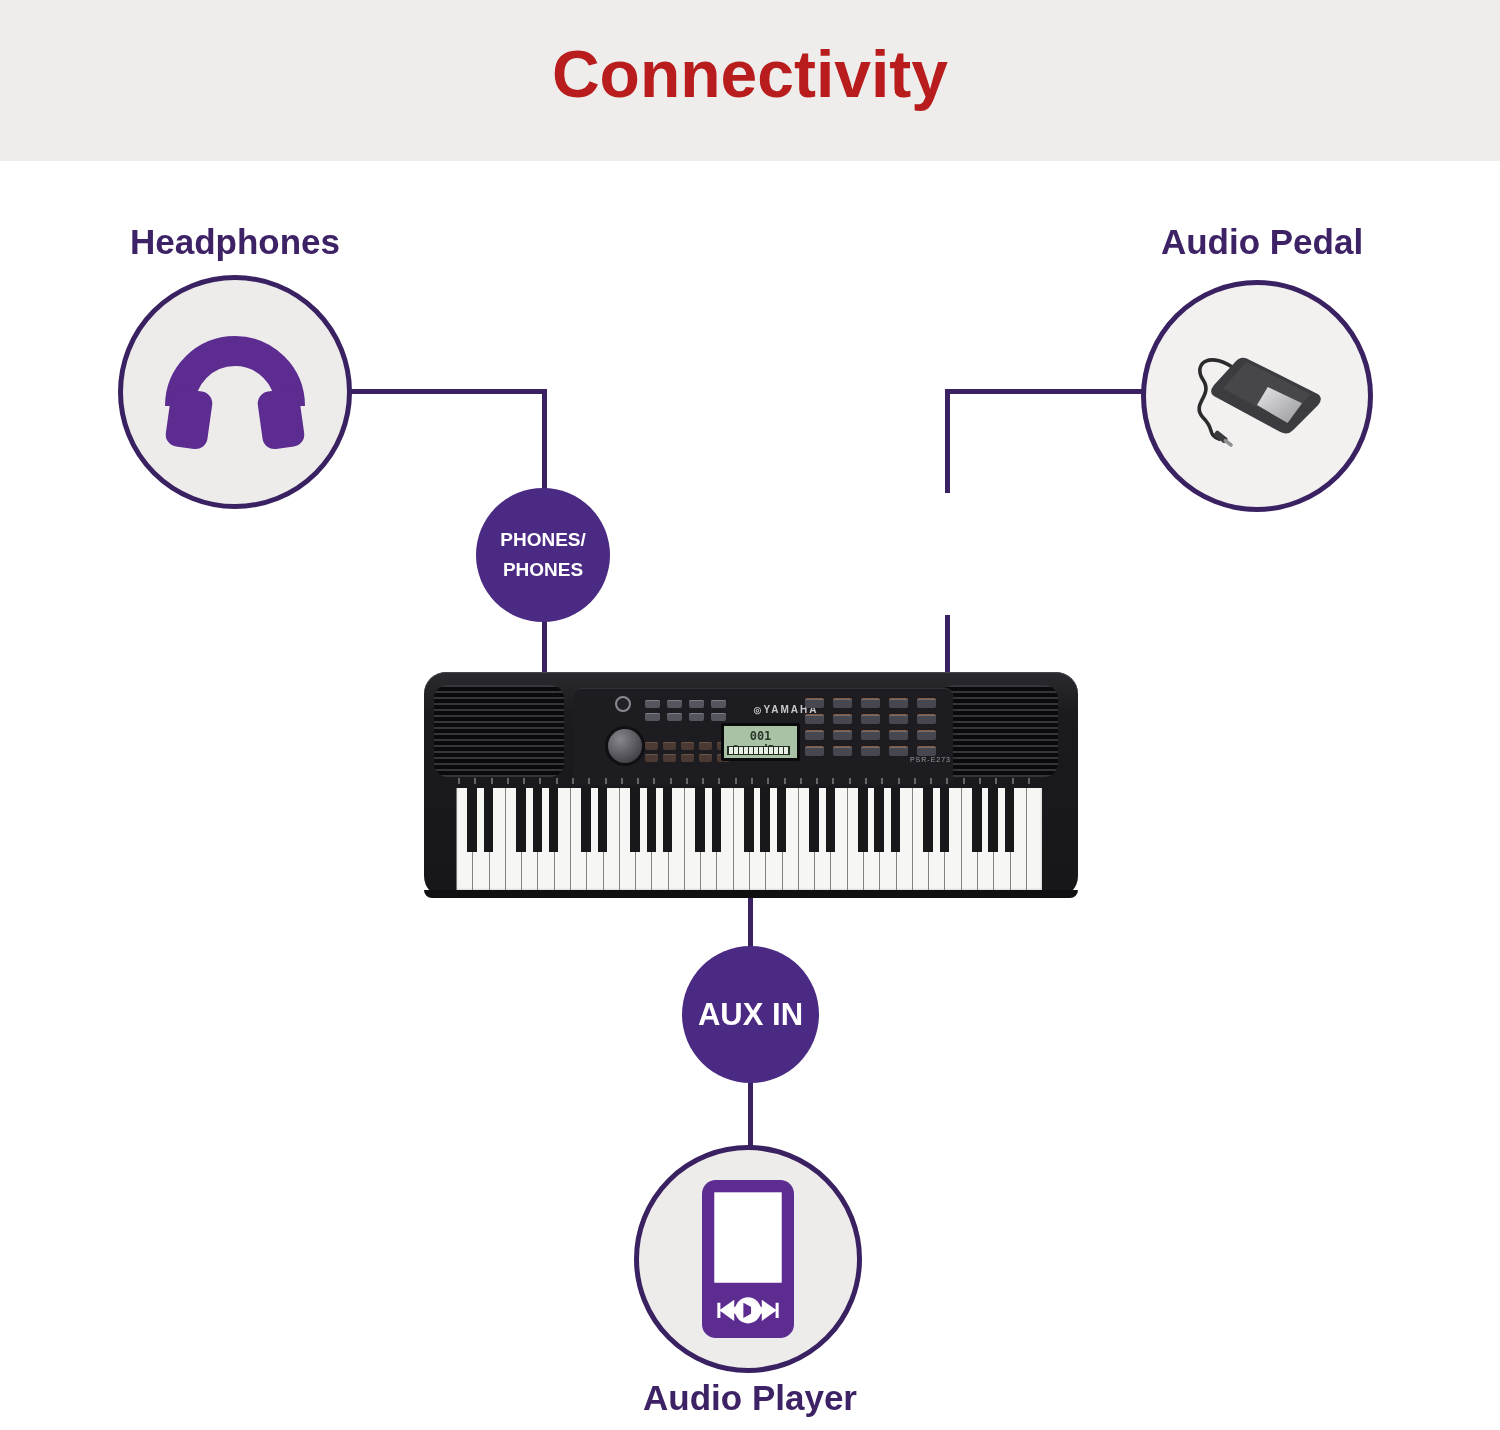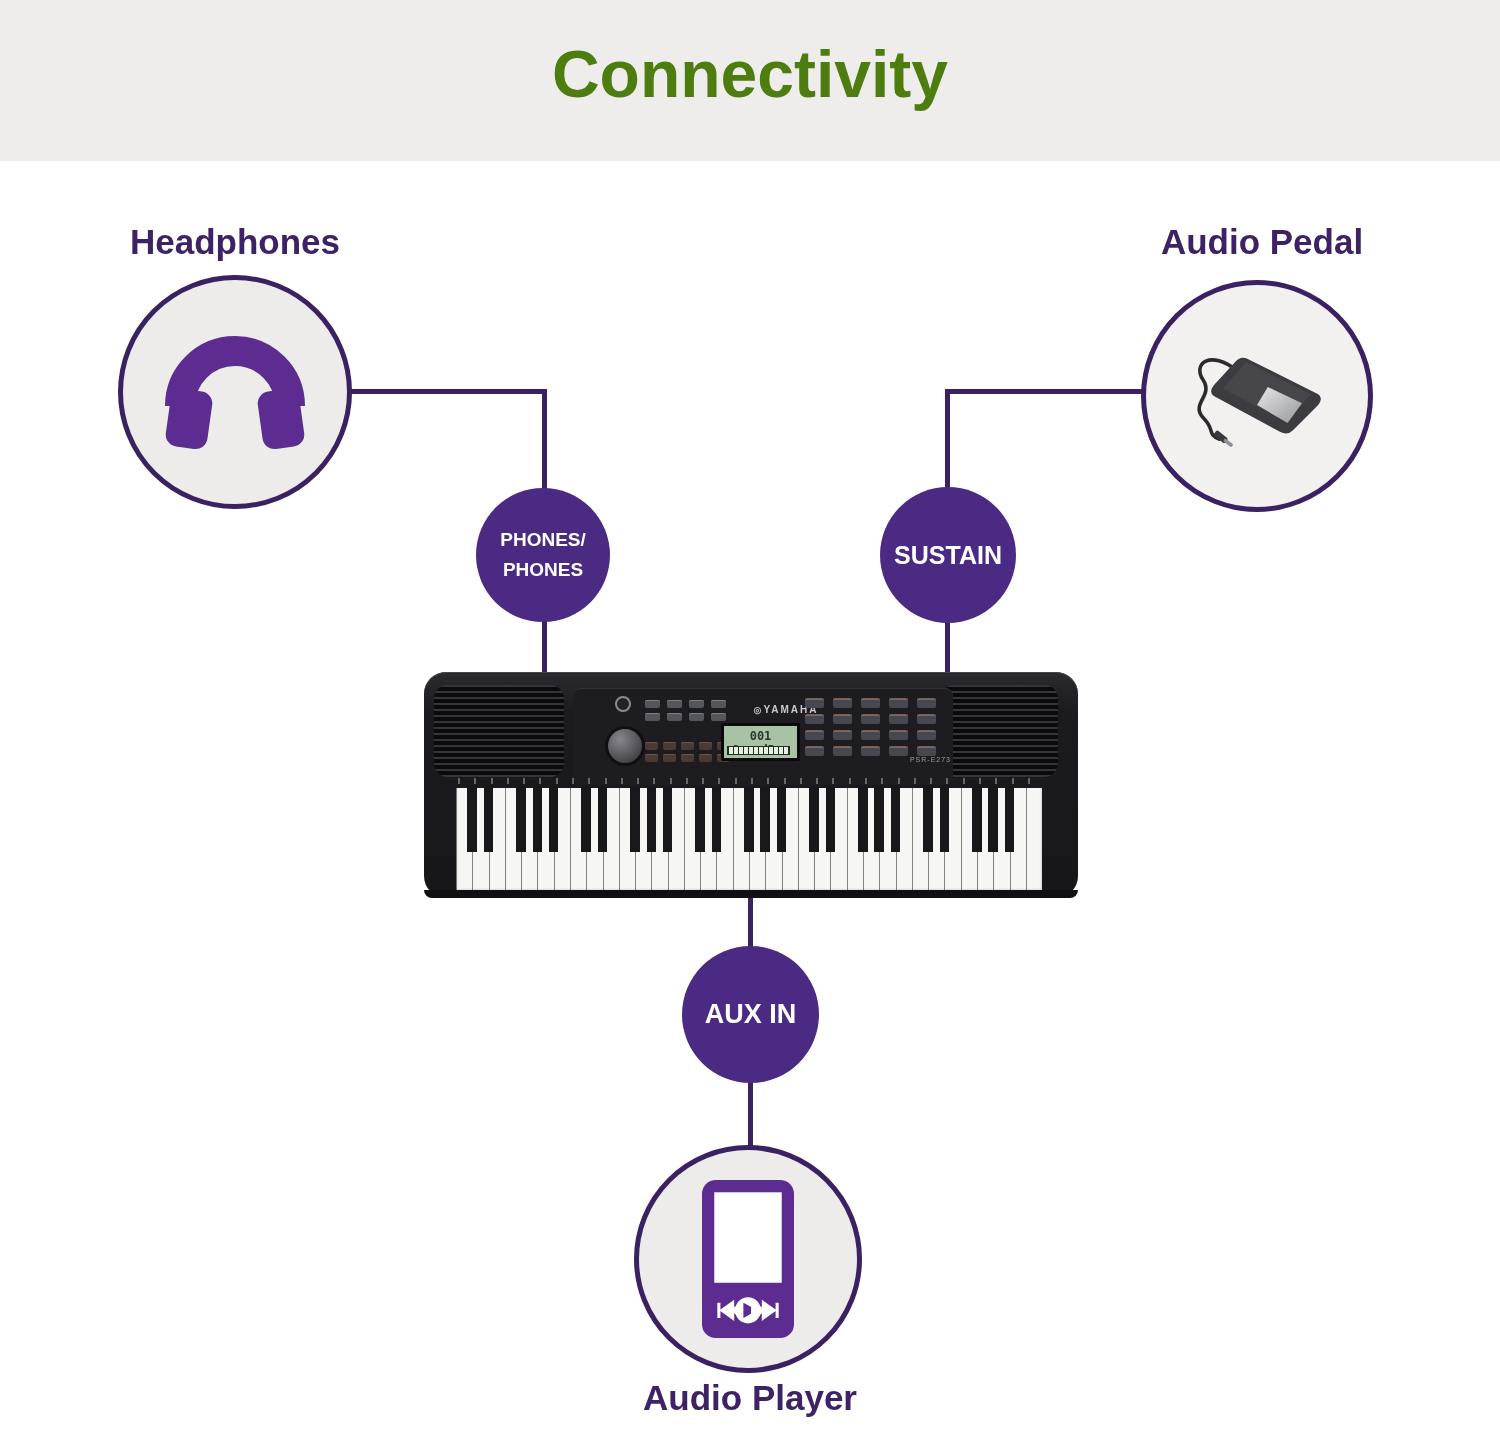--- a/index.html
+++ b/index.html
@@ -4,21 +4,21 @@
 <style>
   html,body{margin:0;padding:0;background:#ffffff;}
   .page{
     position:relative;width:1500px;height:1430px;overflow:hidden;
     background:#ffffff;font-family:"Liberation Sans", sans-serif;
   }
   
   .header{position:absolute;left:0;top:0;width:1500px;height:161px;background:#eeedec;}
   .title{
     position:absolute;left:0;top:36px;width:1500px;text-align:center;
-    font-size:66px;font-weight:700;color:#4d7c0f;letter-spacing:0;
+    font-size:66px;font-weight:700;color:#b91c1c;letter-spacing:0;
   }
   
   .line{position:absolute;background:#3a2161;}
   .l-hp-h{left:348px;top:389px;width:199px;height:5px;}
   .l-hp-v{left:542px;top:389px;width:5px;height:104px;}
   .l-fp-h{left:945px;top:389px;width:199px;height:5px;}
   .l-fp-v{left:945px;top:389px;width:5px;height:104px;}
   .l-ph-d{left:542px;top:615px;width:5px;height:62px;}
   .l-su-d{left:945px;top:615px;width:5px;height:62px;}
   .l-kb-d{left:748px;top:890px;width:5px;height:60px;}
@@ -32,21 +32,21 @@
   .c-footpedal{left:1141px;top:280px;width:222px;height:222px;background:#f2f1f0;}
   .c-audioplayer{left:634px;top:1145px;width:218px;height:218px;}
   
   .portcircle{
     position:absolute;border-radius:50%;background:#4b2a83;color:#ffffff;
     display:flex;flex-direction:column;align-items:center;justify-content:center;
     font-weight:700;text-align:center;
   }
   .c-phones{left:476px;top:488px;width:134px;height:134px;font-size:19px;line-height:30px;}
   .c-sustain{left:880px;top:487px;width:136px;height:136px;font-size:25px;}
-  .c-aux{left:682px;top:946px;width:137px;height:137px;font-size:27px;}
+  .c-aux{left:682px;top:946px;width:137px;height:137px;font-size:31px;}
   
   .devlabel{
     position:absolute;width:320px;text-align:center;color:#3d2366;
     font-size:35px;font-weight:700;
   }
   .lab-hp{left:75px;top:222px;}
   .lab-fp{left:1102px;top:222px;}
   .lab-ap{left:590px;top:1378px;}
   
   .kb{
@@ -176,23 +176,20 @@
       <path d="M88 42 L160 78 L132 108 L62 72 Z" fill="#47474b"></path>
 
       <path d="M112 70 L150 88 L134 110 L100 90 Z" fill="url(#silver)"></path>
     </svg>
   </div>
 
   <div class="portcircle c-phones">
     <span>PHONES/</span>
     <span>PHONES</span>
   </div>
-  <div class="portcircle c-sustain">
-    <span>SUSTAIN</span>
-  </div>
   <div class="portcircle c-aux">
     <span>AUX IN</span>
   </div>
 
   <div class="kb">
     <div class="grille grille-left"></div>
     <div class="grille grille-right"></div>
     <div class="panel">
       <div class="powerbtn"></div>
       <div class="knob"></div>

